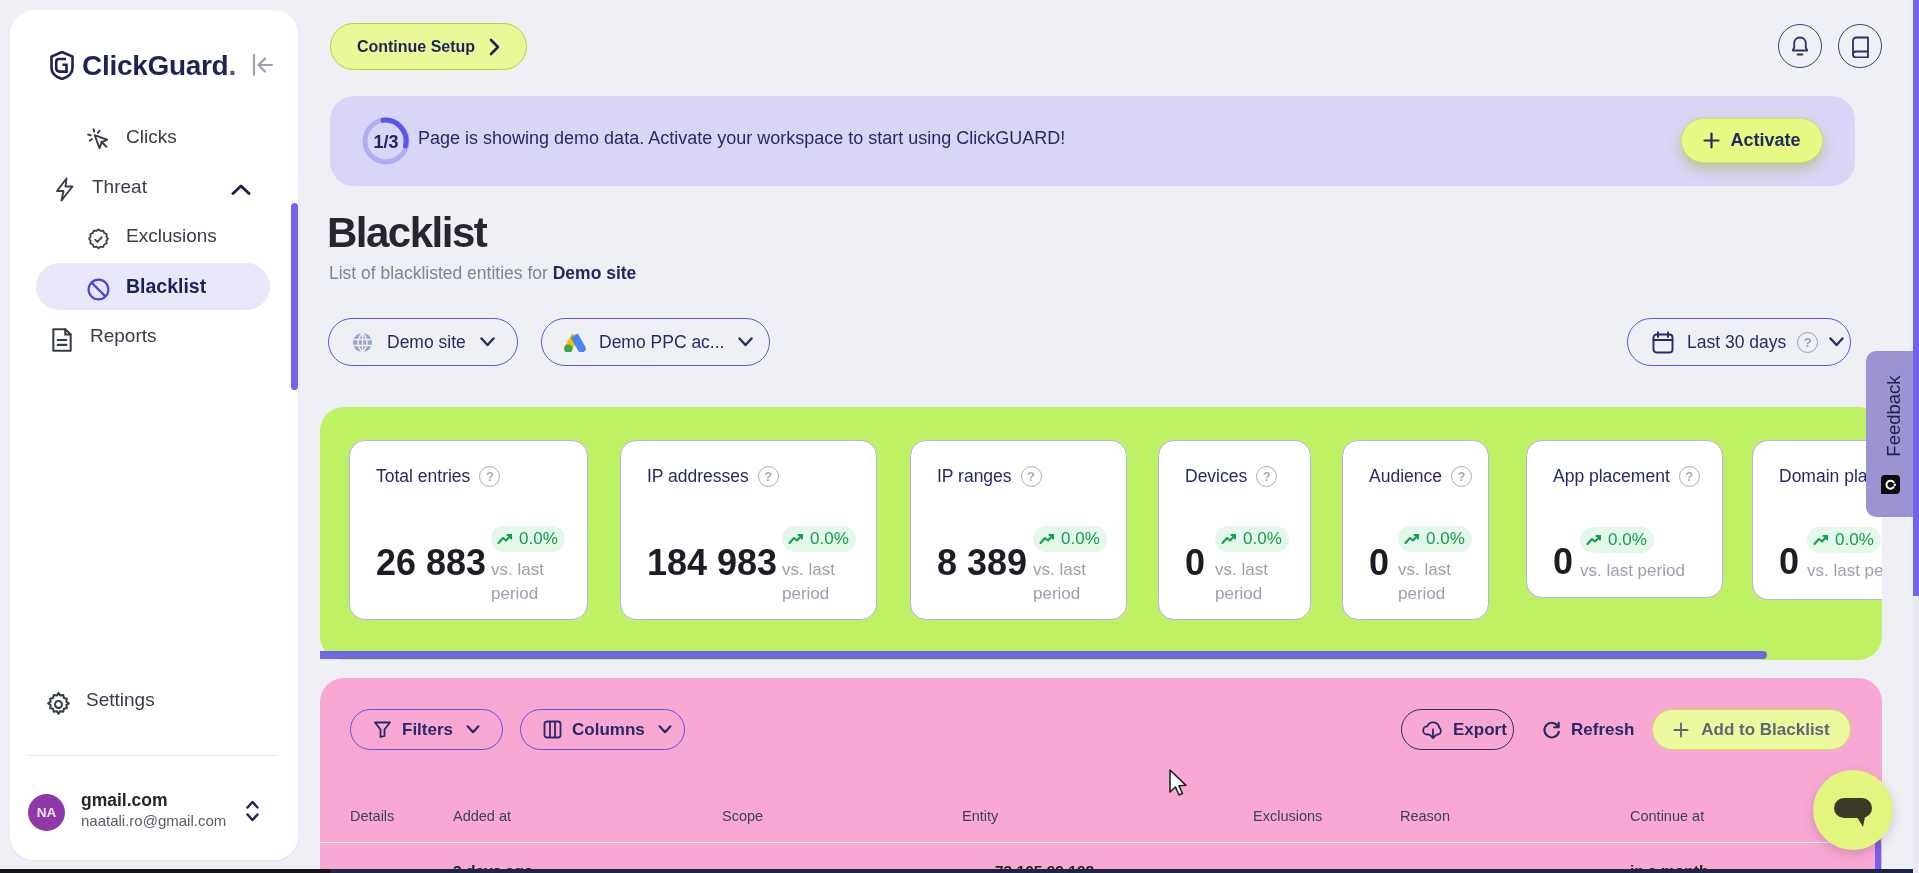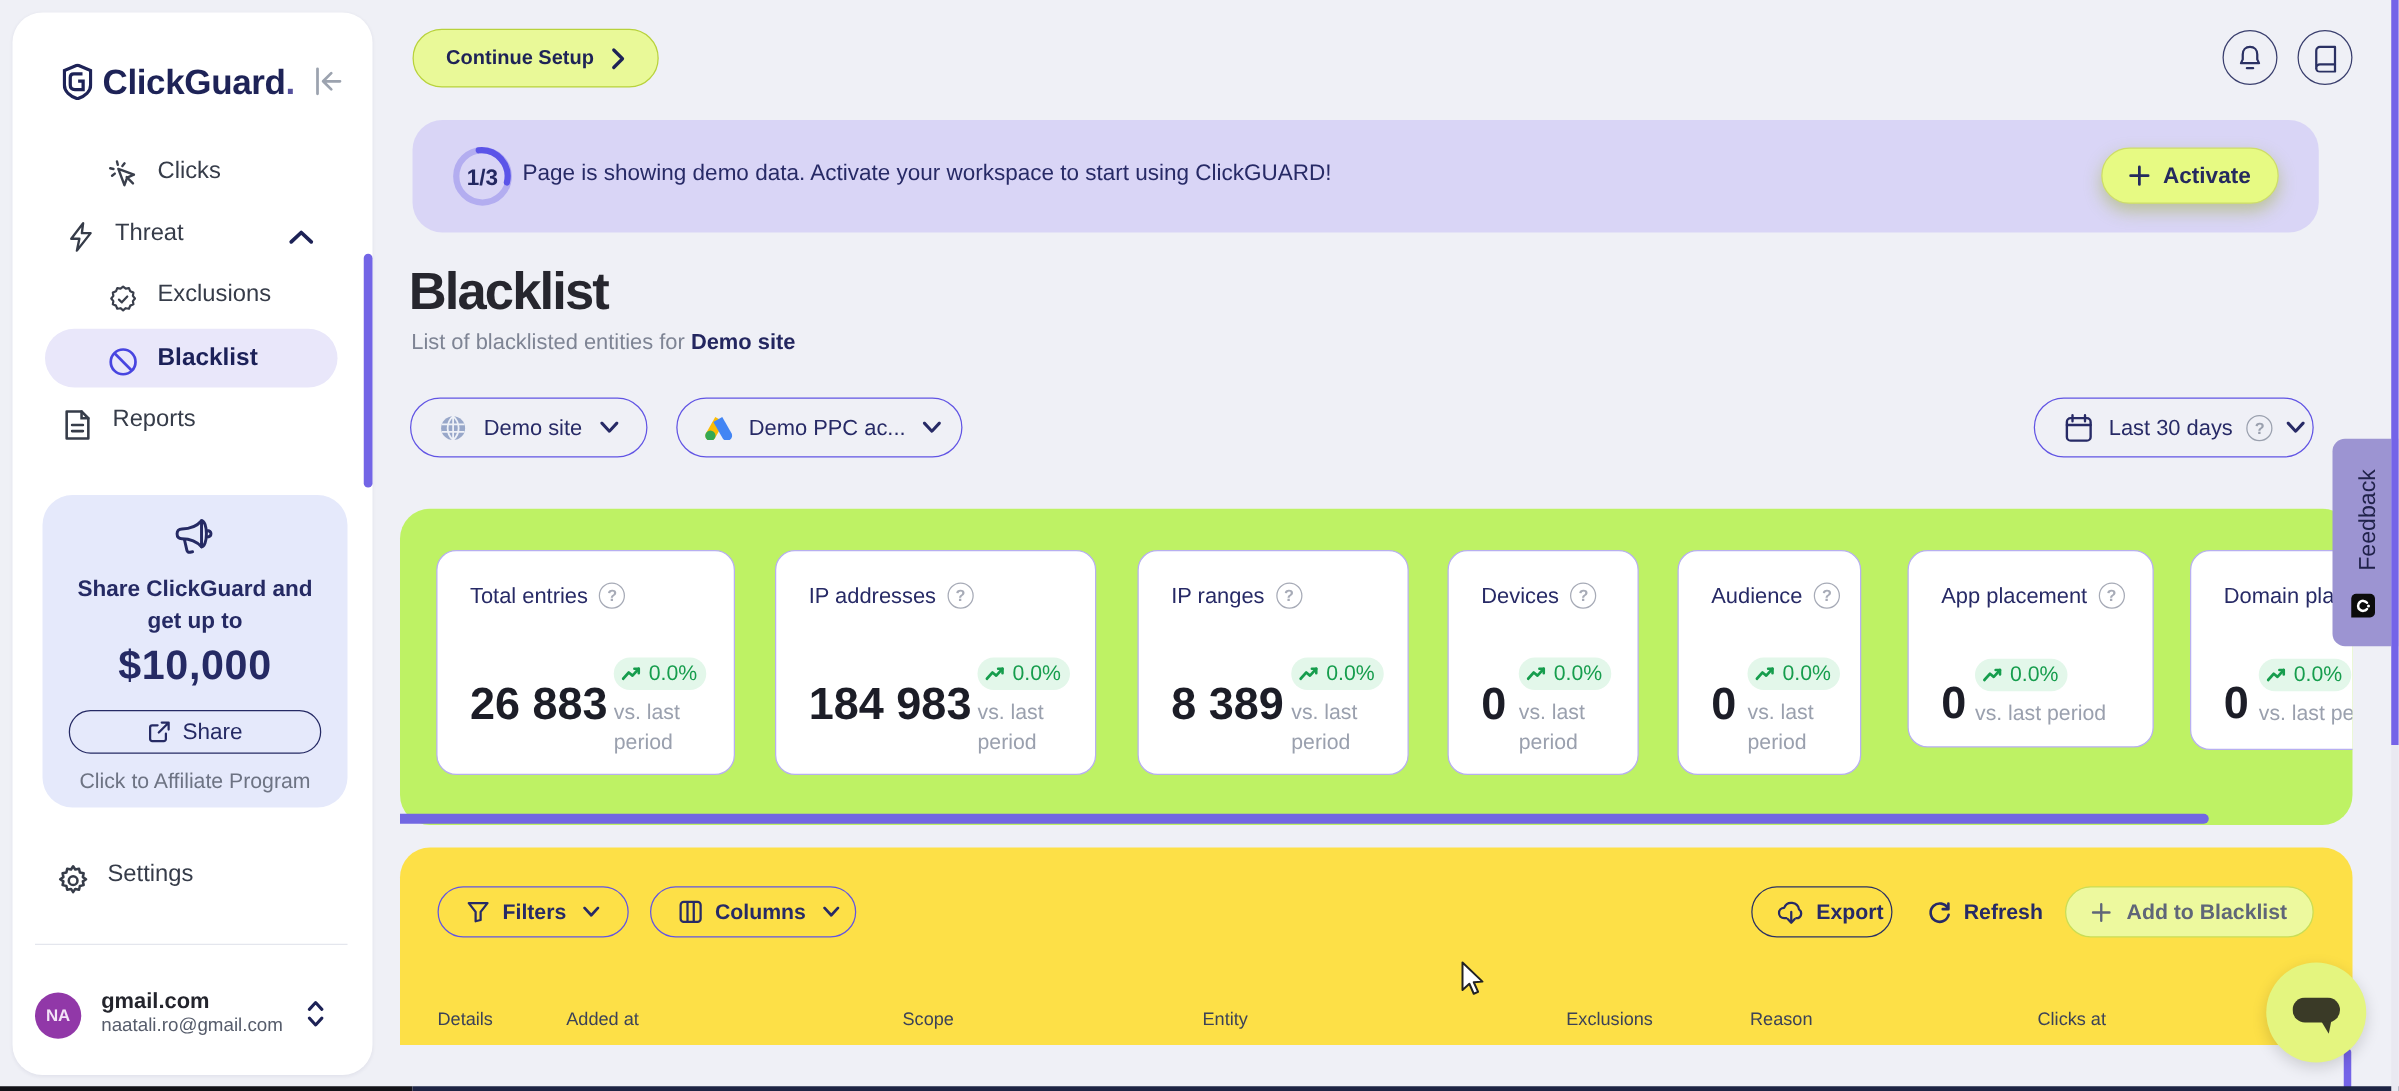--- a/index.html
+++ b/index.html
@@ -40,21 +40,21 @@
   #cards-panel { left:320px; top:407px; width:1562px; height:253px; background:#bef264; border-radius:24px; overflow:hidden;text-decoration:underline; }
   .card { position:absolute; top:33px; border:1.5px solid #b7aff0; border-radius:16px; background:#fff; }
   .card .title { position:absolute; left:26px; top:25px; font-size:17.5px; color:#272a66; white-space:nowrap; display:flex; align-items:center; gap:9px; }
   .card .num { position:absolute; left:26px; font-size:36px; line-height:40px; font-weight:bold; color:#1c1d27; letter-spacing:0; }
   .gpill { display:inline-flex; align-items:center; gap:5px; background:#e3f7ea; border-radius:999px; color:#169d4d; font-size:17px; padding:3px 7px 3px 6px; }
   .vslast { font-size:17px; color:#9aa0ae; line-height:24px; }
   .qm { width:21px; height:21px; border:1.5px solid #a7abb7; border-radius:50%; color:#a7abb7; font-size:13px; display:inline-flex; align-items:center; justify-content:center; font-weight:bold; }
   #cards-scroll { position:absolute; left:320px; top:651px; width:1447px; height:8px; background:#7267e2; border-radius:0 4px 4px 0; }
 
   
-  #table-panel { left:320px; top:678px; width:1562px; height:158px; background:#fde047; border-radius:24px 24px 0 0; }
+  #table-panel { left:320px; top:678px; width:1562px; height:195px; background:#f9a8d4; border-radius:24px 24px 0 0; }
   .tbtn { height:41px; border:1px solid #6154e4; border-radius:999px; display:flex; align-items:center; font-size:17px; font-weight:bold; color:#272a66; position:absolute; top:31px; }
   .th { position:absolute; top:130px; font-size:14.5px; color:#3c4257; }
   .td { position:absolute; top:184px; font-size:15.5px; color:#23242c; font-weight:bold; }
 
   
   #feedback { left:1866px; top:351px; width:53px; height:166px; background:#9c94d2; border-radius:10px 0 0 10px; }
   #chatbtn { left:1813px; top:770px; width:80px; height:80px; border-radius:50%; background:#e4f57f; box-shadow:0 4px 12px rgba(0,0,0,.15); }
   #winscroll-track { left:1913px; top:0; width:6px; height:873px; background:#e9e9f1; }
   #winscroll-thumb { left:1913px; top:0; width:6px; height:596px; background:#7463e8; }
   #tblscroll { left:1875px; top:839px; width:6px; height:34px; background:#7463e8; border-radius:3px; }
@@ -104,35 +104,20 @@
   <div class="abs" style="left:116px;top:265px;font-size:19.5px;color:#1c2159;font-weight:bold">Blacklist</div>
 
   <svg class="abs" style="left:40px;top:317px" width="24" height="26" viewBox="0 0 22 24">
     <path d="M3 2 H14 L19 7 V22 H3 Z" fill="none" stroke="#363c49" stroke-width="1.9" stroke-linejoin="round"></path>
     <path d="M14 2 V7 H19 M7 12 H15 M7 16.5 H15" fill="none" stroke="#363c49" stroke-width="1.9" stroke-linecap="round"></path>
   </svg>
   <div class="abs navtxt" style="left:80px;top:315px">Reports</div>
 
   <div id="sb-scroll"></div>
 
-  <div id="promo">
-    <svg style="margin-top:18px" width="34" height="30" viewBox="0 0 26 23">
-      <path d="M17 2 C14 5.5 9 7 5 7 C3 7 2 8.2 2 10 C2 11.8 3 13 5 13 C9 13 14 14.5 17 18 Z" fill="none" stroke="#252a64" stroke-width="1.8" stroke-linejoin="round"></path>
-      <path d="M17 2 C18.8 2 20 5.5 20 10 C20 14.5 18.8 18 17 18 M20 8 C21.8 8 22.8 8.8 22.8 10 C22.8 11.2 21.8 12 20 12 M6.5 13.5 L8 20 C8.2 21 9 21.5 10 21.3 L11.5 21" fill="none" stroke="#252a64" stroke-width="1.8" stroke-linecap="round"></path>
-    </svg>
-    <div class="t1" style="margin-top:10px">Share ClickGuard and<br>get up to</div>
-    <div class="big" style="margin-top:3px">$10,000</div>
-    <div id="share-btn">
-      <svg width="19" height="19" viewBox="0 0 20 20">
-          <path d="M8.5 4.5 H4 A1.8 1.8 0 0 0 2.2 6.3 V16 A1.8 1.8 0 0 0 4 17.8 H13.7 A1.8 1.8 0 0 0 15.5 16 V11.5 M12 2.2 H17.8 V8 M17.3 2.7 L9.5 10.5" fill="none" stroke="#252a64" stroke-width="1.9" stroke-linecap="round" stroke-linejoin="round"></path>
-        </svg>
-      <span>Share</span>
-    </div>
-    <div class="aff">Click to Affiliate Program</div>
-  </div>
 
   <svg class="abs" style="left:35px;top:681px" width="27" height="27" viewBox="0 0 24 24">
     <circle cx="12" cy="12" r="3.1" fill="none" stroke="#363c49" stroke-width="1.8"></circle>
     <path d="M12 1.8 l1.5 2.3 2.7-.6 .6 2.7 2.7 .6 -.6 2.7 2.3 1.5 -2.3 1.5 .6 2.7 -2.7 .6 -.6 2.7 -2.7-.6 -1.5 2.3 -1.5-2.3 -2.7 .6 -.6-2.7 -2.7-.6 .6-2.7 -2.3-1.5 2.3-1.5 -.6-2.7 2.7-.6 .6-2.7 2.7 .6 Z" fill="none" stroke="#363c49" stroke-width="1.8" stroke-linejoin="round"></path>
   </svg>
   <div class="abs navtxt" style="left:76px;top:679px">Settings</div>
 
   <div class="abs" style="left:18px;top:745px;width:250px;height:1px;background:#e4e6ed"></div>
 
   <div class="abs" style="left:18px;top:784px;width:37px;height:37px;border-radius:50%;background:#9138a8;color:#f3e3f7;font-size:13.5px;font-weight:bold;display:flex;align-items:center;justify-content:center">NA</div>
@@ -328,21 +313,21 @@
       </svg>
     <span>Add to Blacklist</span>
   </div>
 
   <div class="th" style="left:30px">Details</div>
   <div class="th" style="left:133px">Added at</div>
   <div class="th" style="left:402px">Scope</div>
   <div class="th" style="left:642px">Entity</div>
   <div class="th" style="left:933px">Exclusions</div>
   <div class="th" style="left:1080px">Reason</div>
-  <div class="th" style="left:1310px">Clicks at</div>
+  <div class="th" style="left:1310px">Continue at</div>
 
   <div class="abs" style="left:0;top:164px;width:1562px;height:1px;background:#e8e9ee"></div>
   <div class="td" style="left:133px">3 days ago</div>
   <div class="td" style="left:675px">73.105.99.198</div>
   <div class="td" style="left:1310px">in a month</div>
 </div>
 
 <div id="tblscroll" class="abs"></div>
 <div id="botbar1" class="abs"></div>
 <div id="botbar2" class="abs"></div>

